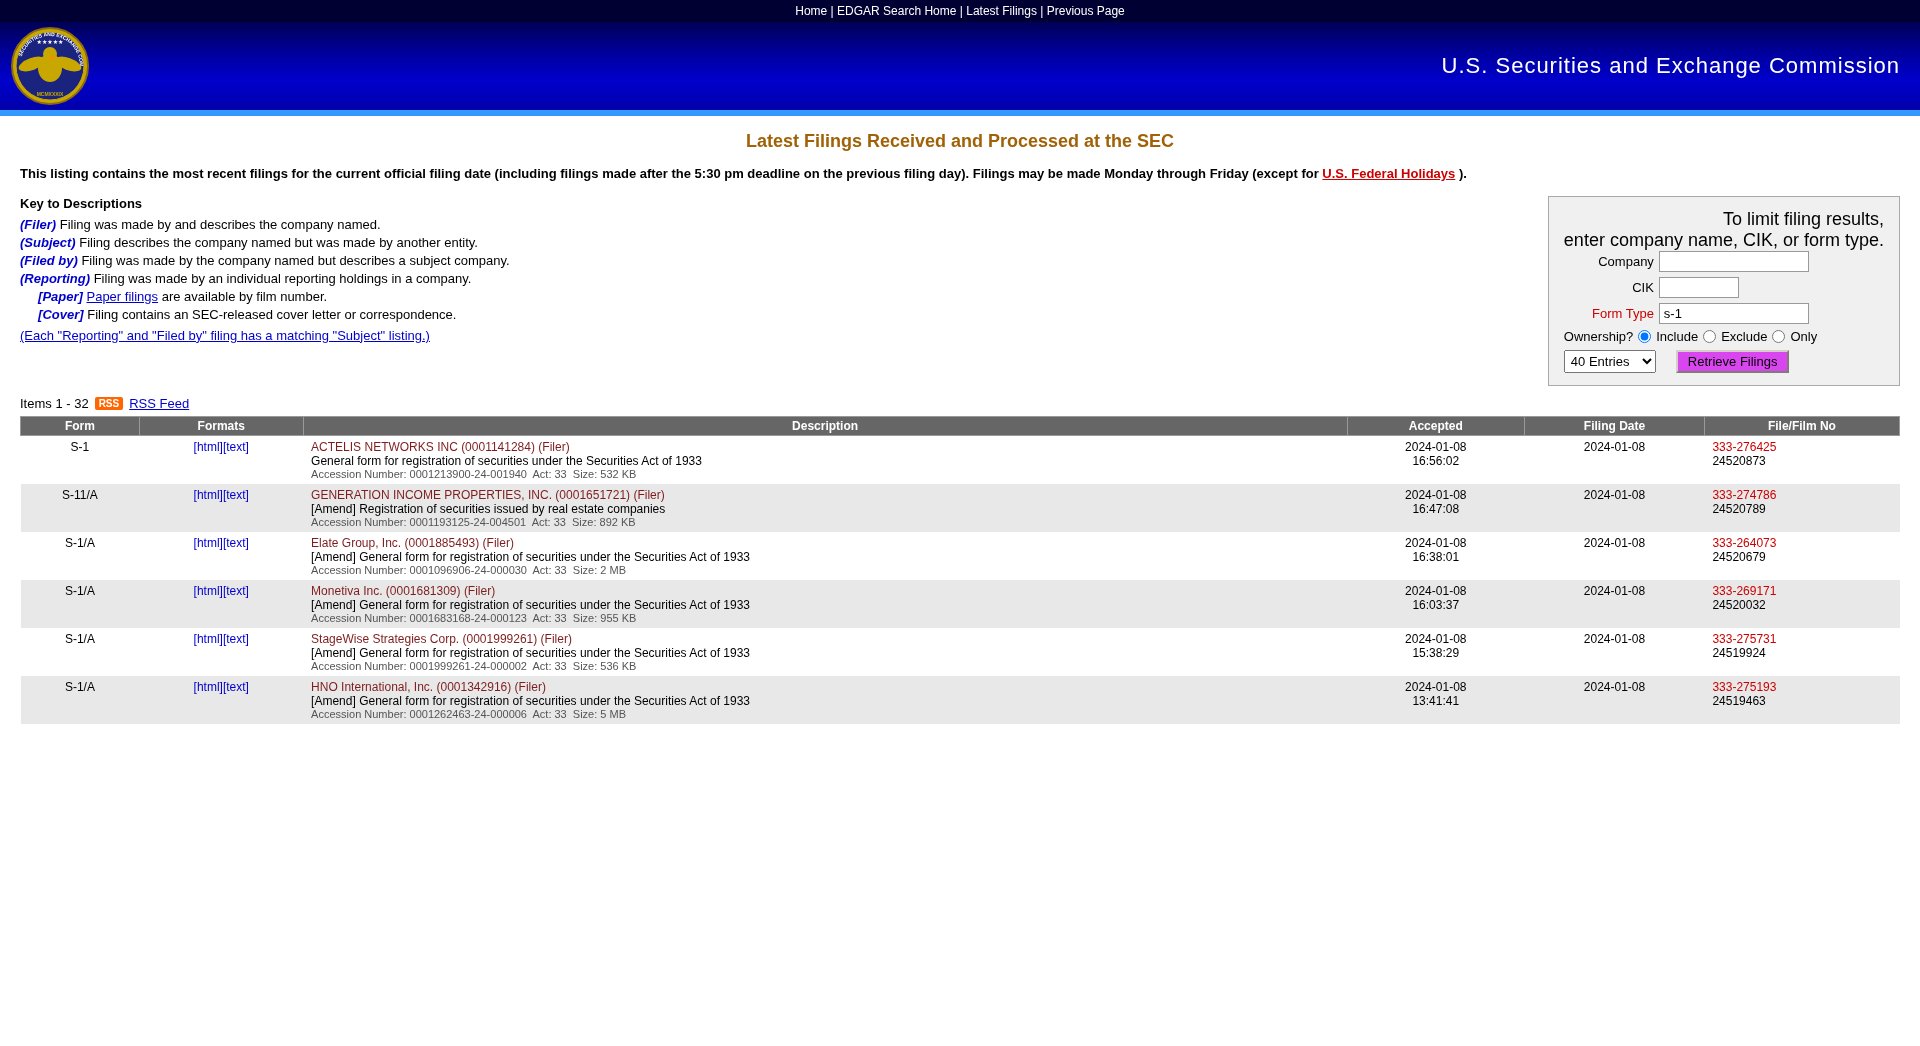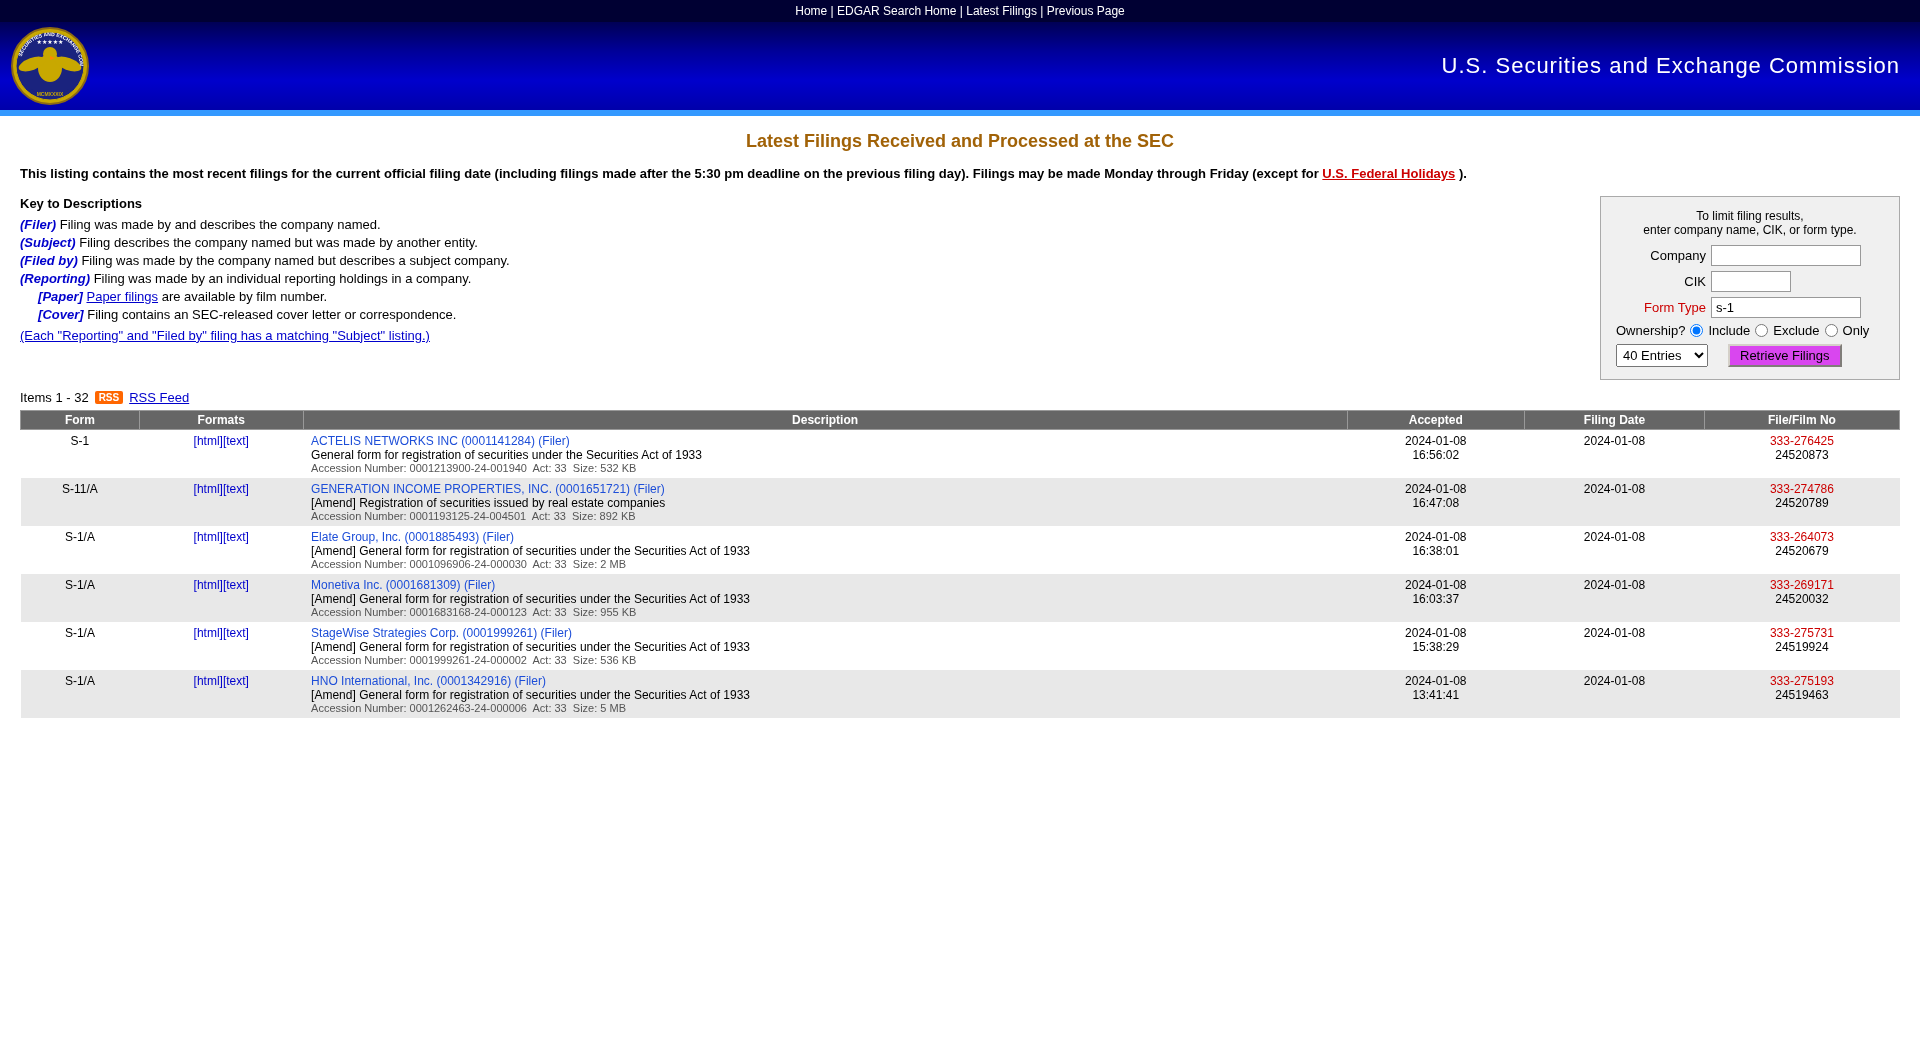--- a/index.html
+++ b/index.html
@@ -78,23 +78,22 @@
 
     
     #filter-form {
       border: 1px solid #aaa;
       background: #f0f0f0;
       padding: 12px 15px;
       min-width: 300px;
       font-size: 13px;
     }
     #filter-form .form-title {
-      text-align: center;
-      margin-bottom: 8px;
-      font-size: 12px;
+      text-align: right;
+      font-size: 18px;
     }
     #filter-form .form-row {
       display: flex;
       align-items: center;
       margin-bottom: 5px;
       gap: 5px;
     }
     #filter-form .form-row label {
       min-width: 90px;
       text-align: right;
@@ -167,25 +166,25 @@
     }
     #filings-table tbody tr:nth-child(odd) { background: #fff; }
     #filings-table tbody tr:nth-child(even) { background: #e8e8e8; }
     #filings-table tbody td {
       padding: 4px 8px;
       vertical-align: top;
       border: none;
     }
     #filings-table .form-col { text-align: center; white-space: nowrap; }
     #filings-table .formats-col { text-align: center; white-space: nowrap; }
-    #filings-table .filer-link { color: #1d4ed8; text-decoration: none; font-size: 12px; }
+    #filings-table .filer-link { color: #7f1d1d; text-decoration: none; font-size: 12px; }
     #filings-table .format-link { color: #0000cc; text-decoration: none; }
     #filings-table .accepted-col { text-align: center; white-space: nowrap; font-size: 12px; }
     #filings-table .date-col { text-align: center; white-space: nowrap; font-size: 12px; }
-    #filings-table .filmno-col { text-align: center; white-space: nowrap; }
+    #filings-table .filmno-col { white-space: nowrap; }
     #filings-table .filmno-link { color: #cc0000; text-decoration: none; }
     #filings-table .desc-main { font-size: 12px; color: #000; }
     #filings-table .desc-sub { font-size: 11px; color: #555; }
 
     
     .seal-container {
       width: 80px;
       height: 80px;
       position: relative;
     }

